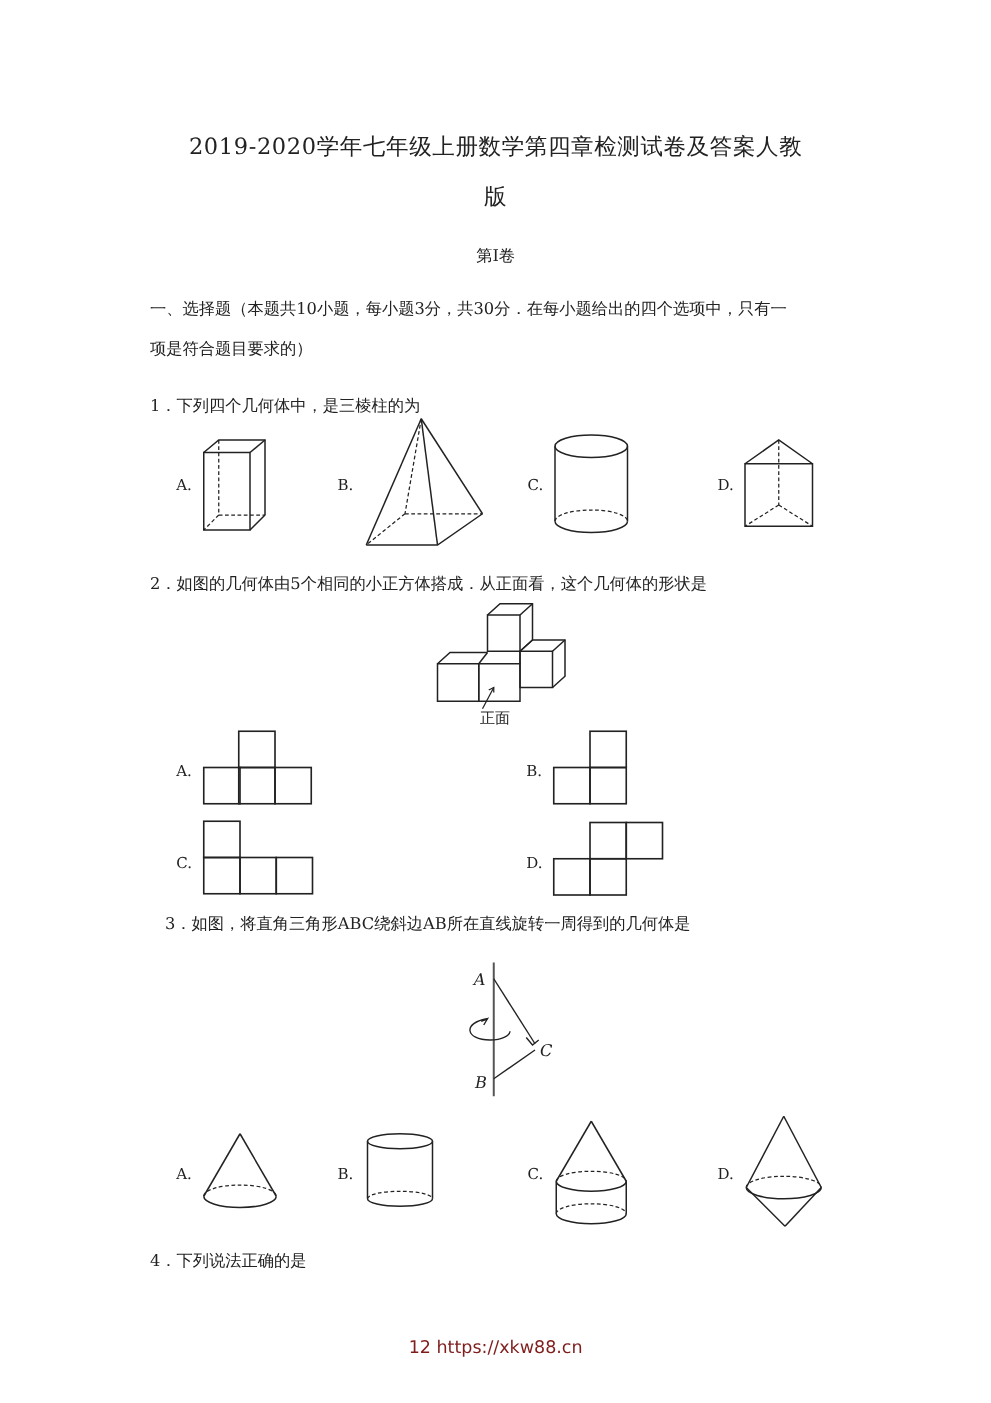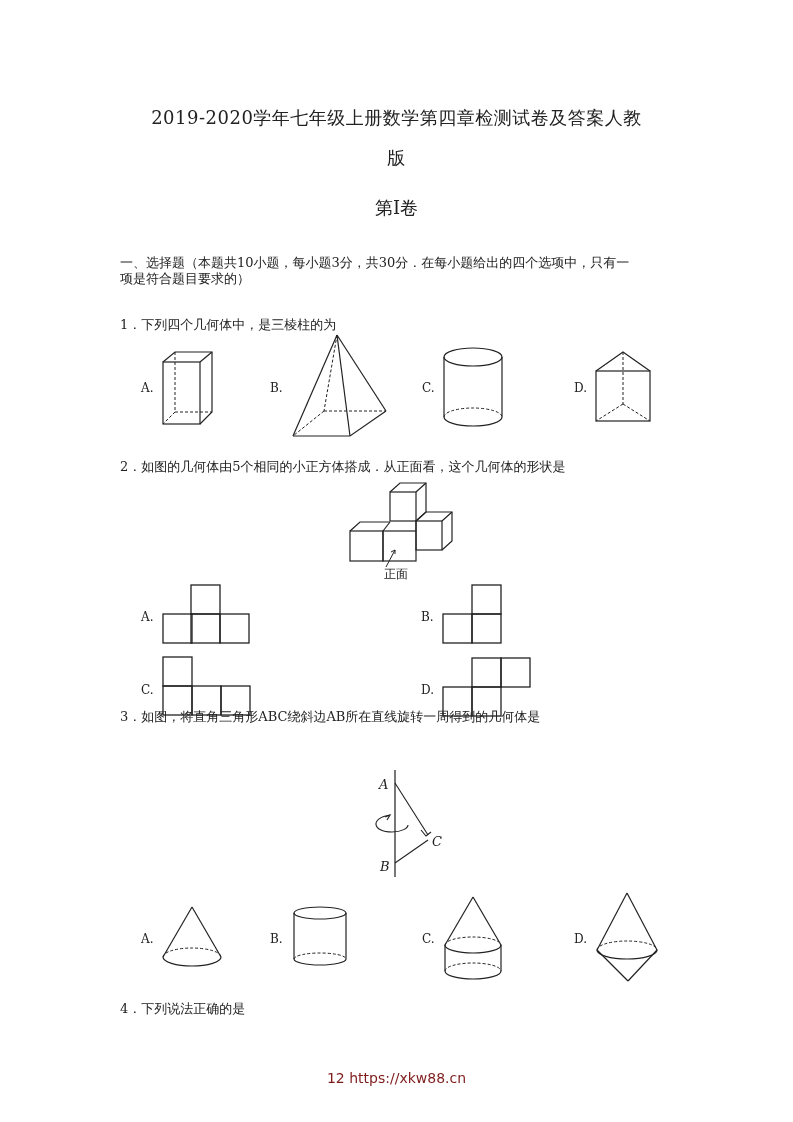--- a/index.html
+++ b/index.html
@@ -1,34 +1,34 @@
 <!DOCTYPE html>
 <html><head>
 <meta charset="utf-8">
 <style>
   html, body { margin:0; padding:0; background:#fff; }
   body { width:793px; height:1122px; position:relative; overflow:hidden;
          font-family: "DejaVu Serif", "Liberation Serif", serif; color:#222; }
   .abs { position:absolute; }
   .title { left:0; width:793px; text-align:center; font-size:18px; line-height:44px; letter-spacing:0.5px; }
-  .subtitle { left:0; width:793px; text-align:center; font-size:18px; top:196px; }
+  .subtitle { left:0; width:793px; text-align:center; font-size:13px; top:196px; }
   .txt { font-size:13px; left:120px; white-space:nowrap; }
   .opt { font-size:12px; }
   svg { position:absolute; overflow:visible; }
   .footer { left:0; width:793px; text-align:center; font-size:14px; top:1070px; color:#7f1d1d;
             font-family: "DejaVu Sans", "Liberation Sans", sans-serif; }
 </style>
 </head>
 <body>
 
 <div class="abs title" style="top:96px;">2019-2020学年七年级上册数学第四章检测试卷及答案人教</div>
 <div class="abs title" style="top:136px;">版</div>
 <div class="abs subtitle">第Ⅰ卷</div>
 
-<div class="abs txt" style="top:238px;margin-top:16px;">一、选择题（本题共10小题，每小题3分，共30分．在每小题给出的四个选项中，只有一</div>
+<div class="abs txt" style="top:238px;">一、选择题（本题共10小题，每小题3分，共30分．在每小题给出的四个选项中，只有一</div>
 <div class="abs txt" style="top:270px;text-align:right;">项是符合题目要求的）</div>
 
 <div class="abs txt" style="top:316px;">1．下列四个几何体中，是三棱柱的为</div>
 
 <div class="abs opt" style="left:141px;top:381px;">A.</div>
 <svg style="left:160px;top:350px;" width="60" height="80" viewBox="0 0 60 80">
   <g fill="none" stroke="#222" stroke-width="1.2">
     <rect x="3" y="12" width="37" height="62"></rect>
     <polyline points="3,12 15,2 52,2 52,62 40,74"></polyline>
     <line x1="40" y1="12" x2="52" y2="2"></line>
@@ -135,21 +135,21 @@
 <div class="abs opt" style="left:421px;top:683px;">D.</div>
 <svg style="left:442px;top:657px;" width="92" height="62" viewBox="0 0 92 62">
   <g fill="none" stroke="#222" stroke-width="1.3">
     <rect x="30" y="1" width="29" height="29"></rect>
     <rect x="59" y="1" width="29" height="29"></rect>
     <rect x="1" y="30" width="29" height="29"></rect>
     <rect x="30" y="30" width="29" height="29"></rect>
   </g>
 </svg>
 
-<div class="abs txt" style="top:708px;">3．如图，将直角三角形ABC绕斜边AB所在直线旋转一周得到的几何体是</div>
+<div class="abs txt" style="top:730px;margin-left:12px;">3．如图，将直角三角形ABC绕斜边AB所在直线旋转一周得到的几何体是</div>
 
 <svg style="left:360px;top:770px;" width="100" height="110" viewBox="0 0 100 110">
   <line x1="35" y1="0" x2="35" y2="107" stroke="#555" stroke-width="1.6"></line>
   <g fill="none" stroke="#222" stroke-width="1.1">
     <line x1="35" y1="13" x2="68" y2="65"></line>
     <line x1="35" y1="93" x2="68" y2="70"></line>
     <polyline points="61,60 66,66 71,62"></polyline>
     <path d="M30,45 C10,48 12,62 32,62 C42,62 48,58 48,55"></path>
     <polyline points="25,47 30,45 27,50"></polyline>
   </g>

